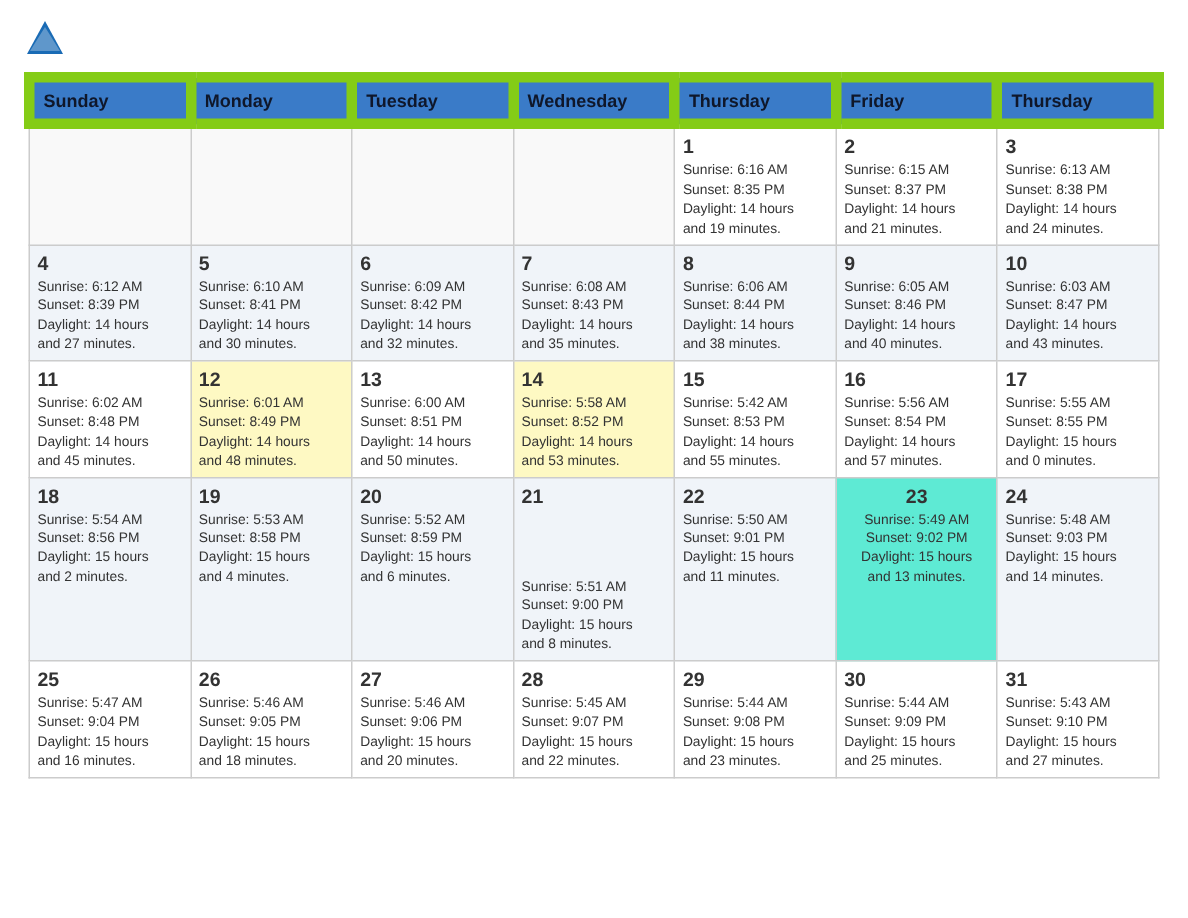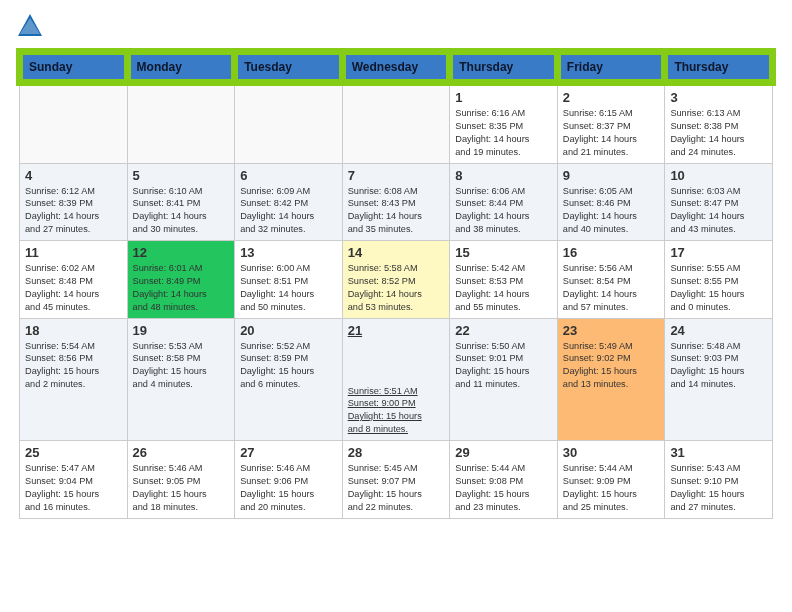--- a/index.html
+++ b/index.html
@@ -217,21 +217,21 @@
           </td>
         </tr>
         <tr>
           <td style="background: rgb(255, 255, 255);">
             <span class="day-num">11</span>
             <div class="day-info" style="white-space: pre-line;">Sunrise: 6:02 AM
 Sunset: 8:48 PM
 Daylight: 14 hours
 and 45 minutes.</div>
           </td>
-          <td style="background: #22c55e;">
+          <td style="background: #fef9c3;">
             <span class="day-num">12</span>
             <div class="day-info" style="white-space: pre-line;">Sunrise: 6:01 AM
 Sunset: 8:49 PM
 Daylight: 14 hours
 and 48 minutes.</div>
           </td>
           <td style="background: rgb(255, 255, 255);">
             <span class="day-num">13</span>
             <div class="day-info" style="white-space: pre-line;">Sunrise: 6:00 AM
 Sunset: 8:51 PM
@@ -282,35 +282,35 @@
 Daylight: 15 hours
 and 4 minutes.</div>
           </td>
           <td style="background: rgb(240, 244, 249);">
             <span class="day-num">20</span>
             <div class="day-info" style="white-space: pre-line;">Sunrise: 5:52 AM
 Sunset: 8:59 PM
 Daylight: 15 hours
 and 6 minutes.</div>
           </td>
-          <td style="background: rgb(240, 244, 249); text-decoration: underline;">
+          <td style="background: rgb(240, 244, 249);">
             <span class="day-num">21</span>
             <div class="day-info" style="white-space: pre-line; margin-top: 47px;">Sunrise: 5:51 AM
 Sunset: 9:00 PM
 Daylight: 15 hours
 and 8 minutes.</div>
           </td>
           <td style="background: rgb(240, 244, 249);">
             <span class="day-num">22</span>
             <div class="day-info" style="white-space: pre-line;">Sunrise: 5:50 AM
 Sunset: 9:01 PM
 Daylight: 15 hours
 and 11 minutes.</div>
           </td>
-          <td style="background: #fdba74;">
+          <td style="background: #5eead4; text-align: center;">
             <span class="day-num">23</span>
             <div class="day-info" style="white-space: pre-line;">Sunrise: 5:49 AM
 Sunset: 9:02 PM
 Daylight: 15 hours
 and 13 minutes.</div>
           </td>
           <td style="background: rgb(240, 244, 249);">
             <span class="day-num">24</span>
             <div class="day-info" style="white-space: pre-line;">Sunrise: 5:48 AM
 Sunset: 9:03 PM

